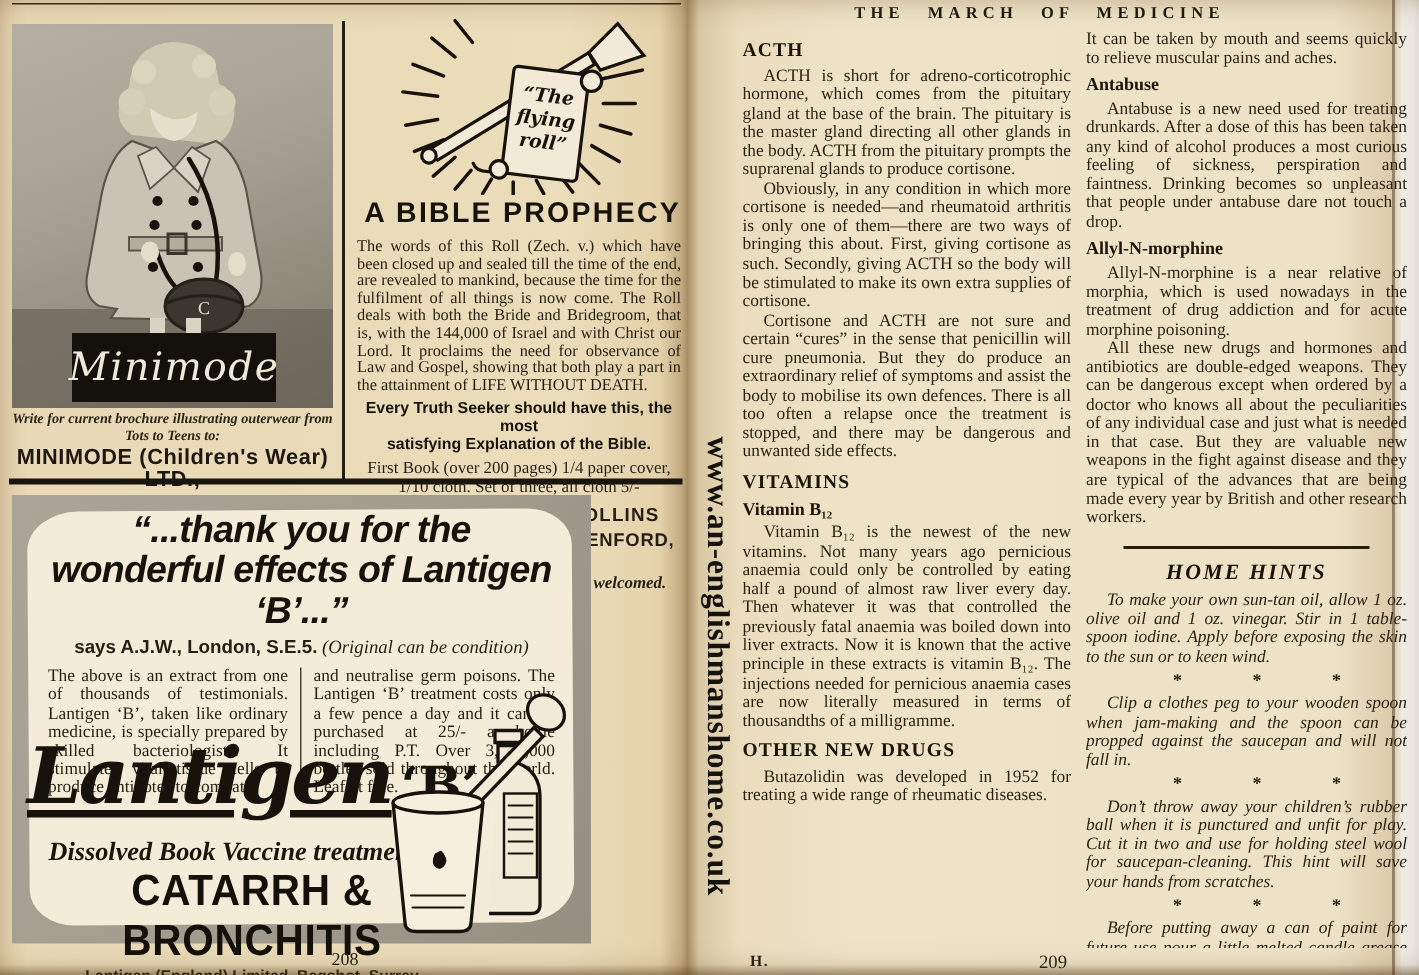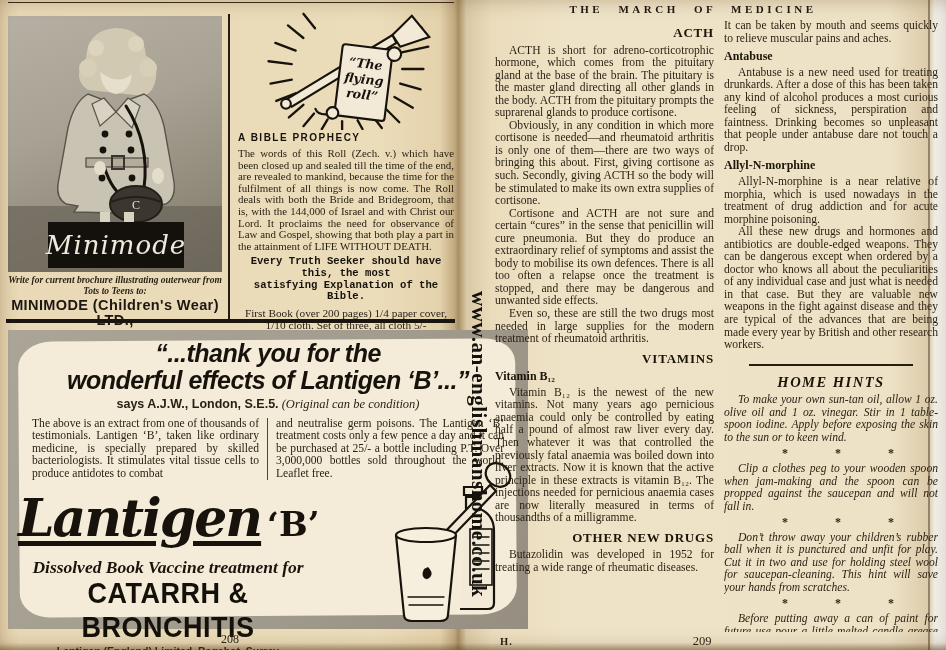--- a/index.html
+++ b/index.html
@@ -47,35 +47,35 @@
   .mm-tagline { margin-top:3px; text-align:center; font-style:italic; font-weight:bold;
     font-size:9.5px; line-height:10.5px; color:#2a2316; }
   .mm-company { margin-top:2px; text-align:center; font-family:"Liberation Sans", sans-serif;
     font-weight:bold; font-size:14.5px; line-height:15px; letter-spacing:.4px; color:#1c1710; }
   .mm-address { text-align:center; font-family:"Liberation Sans", sans-serif; font-weight:bold;
     font-size:12.5px; line-height:14px; letter-spacing:.4px; color:#1c1710; }
 
   
   .bible { position:absolute; left:238px; top:8px; width:216px; }
   .bible-illo { width:200px; height:122px; margin:0 auto; display:block; }
-  .bible-h { text-align:left; font-family:"Liberation Sans", sans-serif; font-weight:bold;
-    font-size:10px; letter-spacing:1.5px; margin-top:2px; color:#17130c; }
+  .bible-h { text-align:right; font-family:"Liberation Sans", sans-serif; font-weight:bold;
+    font-size:19px; letter-spacing:1.5px; margin-top:2px; color:#17130c; }
   .bible-body { margin-top:5px; font-size:10.9px; line-height:11.6px; text-align:justify; color:#241d10; }
-  .bible-note { margin-top:4px; text-align:center; font-family:Liberation Mono, monospace;
+  .bible-note { margin-top:4px; text-align:center; font-family:Liberation Sans, sans-serif;
     font-weight:bold; font-size:10.6px; line-height:11.6px; color:#17130c; }
   .bible-price { margin-top:4px; text-align:center; font-size:11.3px; line-height:12.5px; }
   .bible-post { margin-top:5px; text-align:center; font-size:12px; }
   .bible-post .it { font-style:italic; font-weight:bold; }
   .bible-post .nm { font-family:"Liberation Sans", sans-serif; font-weight:bold; font-size:12.5px; letter-spacing:.8px; }
   .bible-addr { text-align:center; font-family:"Liberation Sans", sans-serif; font-weight:bold;
     font-size:12.3px; letter-spacing:.5px; margin-top:2px; }
   .bible-foot { text-align:center; font-style:italic; font-weight:bold; font-size:11.3px; margin-top:2px; }
 
   
-  .lantigen { position:absolute; left:8px; top:330px; width:520px; height:299px;
+  .lantigen { position:absolute; left:8px; top:330px; width:386px; height:299px;
     background:linear-gradient(120deg,#aba598 0%, #a29c8e 55%, #968f81 100%); }
   .lan-screen { position:absolute; left:11px; top:10px; right:12px; bottom:13px;
     background:#f4ecd8; border-radius:34px 30px 36px 30px / 26px 24px 28px 24px; transform:rotate(-.4deg); }
   .lan-inner { position:absolute; inset:0; padding:10px 16px 0 16px; }
   .lan-head { text-align:center; font-family:"Liberation Sans", sans-serif; font-weight:bold;
     font-style:italic; font-size:25px; line-height:27px; letter-spacing:-.5px; color:#17130c; }
   .lan-sub { text-align:center; margin-top:3px; font-size:12.5px; }
   .lan-sub .b { font-family:"Liberation Sans", sans-serif; font-weight:bold; }
   .lan-sub .i { font-style:italic; }
   .lan-cols { display:flex; margin-top:6px; gap:0; }
@@ -96,21 +96,21 @@
 
   
   .right-page { position:absolute; left:473px; top:0; width:460px; height:468px; }
   .rp-header { position:absolute; left:0; top:3px; width:440px; text-align:center;
     font-weight:bold; font-size:11px; letter-spacing:3.5px; word-spacing:9px; color:#1d1812; }
   .col { position:absolute; top:20px; font-size:11.6px; line-height:12.55px; text-align:justify; color:#271f11; }
   .col1 { left:22px; width:219px; height:612px; overflow:hidden; }
   .col2 { left:251px; width:214px; height:612px; overflow:hidden; }
   .col p { text-indent:14px; }
   .col p.noindent { text-indent:0; }
-  .chead { text-align:right; font-weight:bold; font-size:13px; letter-spacing:.8px;
+  .chead { text-align:left; font-weight:bold; font-size:13px; letter-spacing:.8px;
     margin:7px 0 5px 0; text-indent:0; color:#1b1509; }
   .shead { font-weight:bold; font-size:12px; margin:5px 0 4px 0; text-indent:0; color:#1b1509; }
   .hh-rule { width:164px; height:2px; background:#241d10; margin:12px auto 10px auto; }
   .hh-head { text-align:center; font-style:italic; font-weight:bold; font-size:14.5px;
     letter-spacing:1.5px; margin-bottom:6px; color:#1b1509; }
   .hint { font-style:italic; }
   .hint-sep { text-align:center; font-weight:bold; font-size:12px; word-spacing:44px;
     margin:3px 0; text-indent:0; }
   .rp-sig { position:absolute; left:27px; top:636px; font-size:10.5px; font-weight:bold; letter-spacing:1px; }
   .pagenum-right { position:absolute; left:0; top:634px; width:458px; text-align:center; font-size:12.5px; }
@@ -297,21 +297,20 @@
   </div>
 
   <div class="right-page">
     <div class="rp-header">THE MARCH OF MEDICINE</div>
 
     <div class="col col1">
       <div class="chead">ACTH</div>
       <p>ACTH is short for adreno-corticotrophic hormone, which comes from the pituitary gland at the base of the brain. The pituitary is the master gland directing all other glands in the body. ACTH from the pituitary prompts the suprarenal glands to produce cortisone.</p>
       <p>Obviously, in any condition in which more cortisone is needed—and rheumatoid arthritis is only one of them—there are two ways of bringing this about. First, giving cortisone as such. Secondly, giving ACTH so the body will be stimulated to make its own extra supplies of cortisone.</p>
       <p>Cortisone and ACTH are not sure and certain “cures” in the sense that penicillin will cure pneumonia. But they do produce an extraordinary relief of symptoms and assist the body to mobilise its own defences. There is all too often a relapse once the treatment is stopped, and there may be dangerous and unwanted side effects.</p>
-      <p>Even so, these are still the two drugs most needed in large supplies for the modern treatment of rheumatoid arthritis.</p>
       <div class="chead">VITAMINS</div>
       <div class="shead">Vitamin B₁₂</div>
       <p>Vitamin B₁₂ is the newest of the new vitamins. Not many years ago pernicious anaemia could only be controlled by eating half a pound of almost raw liver every day. Then whatever it was that controlled the previously fatal anaemia was boiled down into liver extracts. Now it is known that the active principle in these extracts is vitamin B₁₂. The injections needed for pernicious anaemia cases are now literally measured in terms of thousandths of a milligramme.</p>
       <div class="chead">OTHER NEW DRUGS</div>
       <p>Butazolidin was developed in 1952 for treating a wide range of rheumatic diseases.</p>
     </div>
 
     <div class="col col2">
       <p class="noindent">It can be taken by mouth and seems quickly to relieve muscular pains and aches.</p>
       <div class="shead">Antabuse</div>

